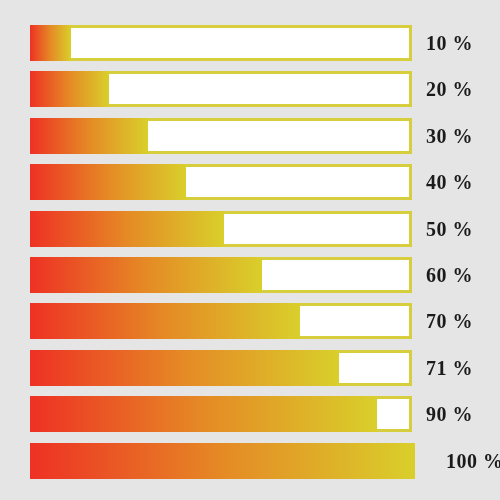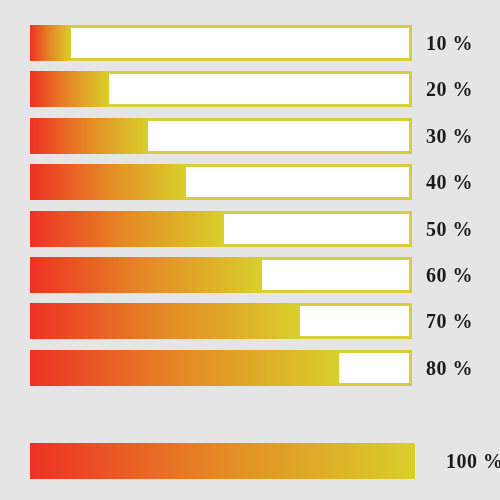--- a/index.html
+++ b/index.html
@@ -104,21 +104,27 @@
     <div class="bar-row" style="top: 303.4px;">
       <div class="track" style="border-color: rgb(214, 206, 60); background: rgb(255, 255, 255);">
         <div class="fill" style="width: 270.4px; background: linear-gradient(to right, rgb(238, 49, 36) 0%, rgb(229, 138, 37) 50%, rgb(217, 207, 43) 100%);"></div>
       </div>
       <div class="label" style="color: rgb(27, 27, 27);">70 %</div>
     </div>
     <div class="bar-row" style="top: 349.8px;">
       <div class="track" style="border-color: rgb(214, 206, 60); background: rgb(255, 255, 255);">
         <div class="fill" style="width: 308.6px; background: linear-gradient(to right, rgb(238, 49, 36) 0%, rgb(229, 138, 37) 50%, rgb(217, 207, 43) 100%);"></div>
       </div>
-      <div class="label" style="color: rgb(27, 27, 27);">80 %</div>
+      <div class="label" style="color: rgb(27, 27, 27);">71 %</div>
+    </div>
+    <div class="bar-row" style="top: 396.2px;">
+      <div class="track" style="border-color: rgb(214, 206, 60); background: rgb(255, 255, 255);">
+        <div class="fill" style="width: 346.8px; background: linear-gradient(to right, rgb(238, 49, 36) 0%, rgb(229, 138, 37) 50%, rgb(217, 207, 43) 100%);"></div>
+      </div>
+      <div class="label" style="color: rgb(27, 27, 27);">90 %</div>
     </div>
     <div class="bar-row" style="top: 442.6px; gap: 20px;">
       <div class="track" style="border-color: rgb(214, 206, 60); background: rgb(255, 255, 255);">
         <div class="fill" style="width: 385px; background: linear-gradient(to right, rgb(238, 49, 36) 0%, rgb(229, 138, 37) 50%, rgb(217, 207, 43) 100%);"></div>
       </div>
       <div class="label" style="color: rgb(27, 27, 27);">100 %</div>
     </div>
   </div>
 
 </body></html>

